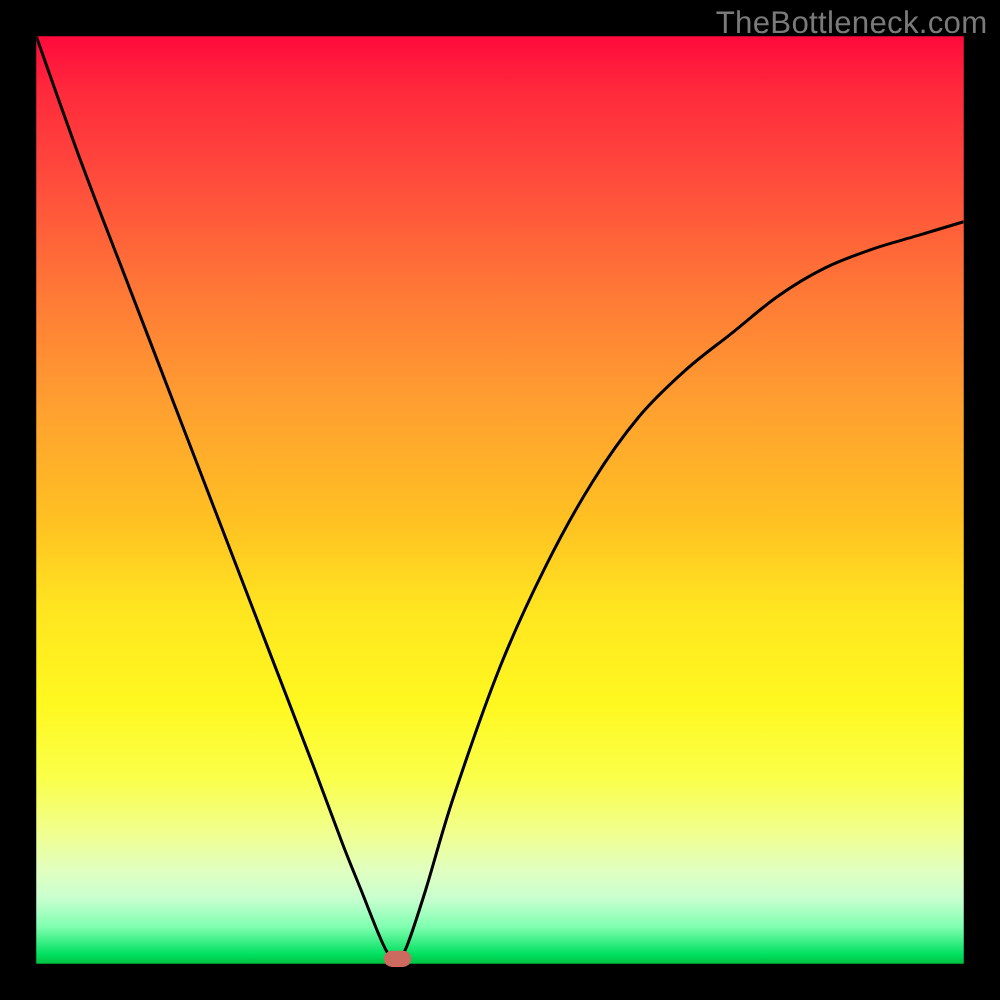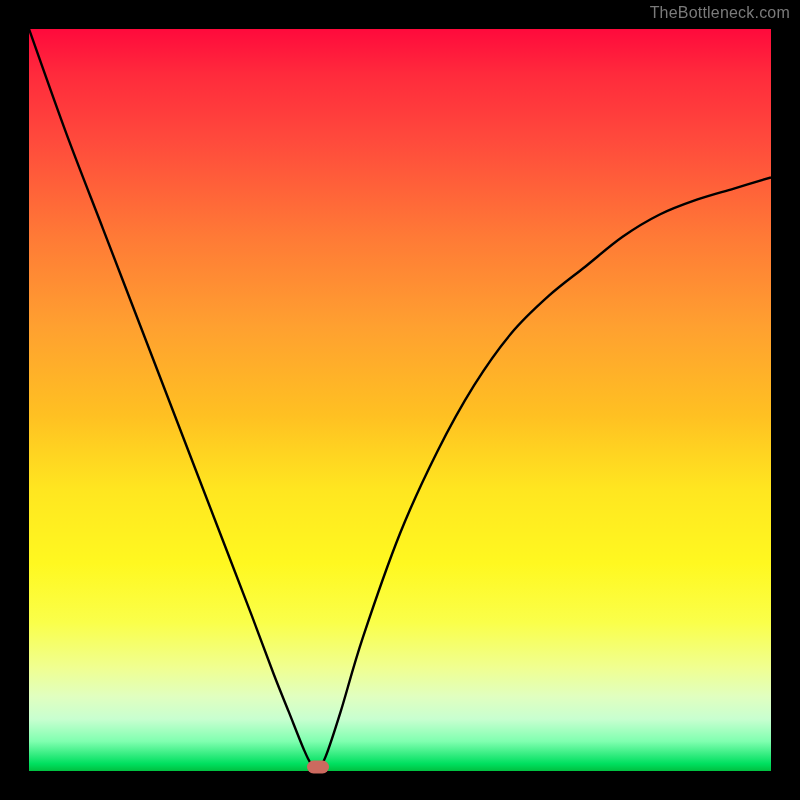--- a/index.html
+++ b/index.html
@@ -40,21 +40,21 @@
       #80ffb0 96%,
       #00e060 99%,
       #00c040 100%
     );
   }
   .watermark {
     position: absolute;
     top: 4px;
     right: 10px;
     color: #7a7a7a;
-    font-size: 16px;
+    font-size: 25px;
     font-weight: 400;
     letter-spacing: 0.2px;
     user-select: none;
   }
   .svg-layer {
     position: absolute;
     left: 0;
     top: 0;
     width: 742px;
     height: 742px;

